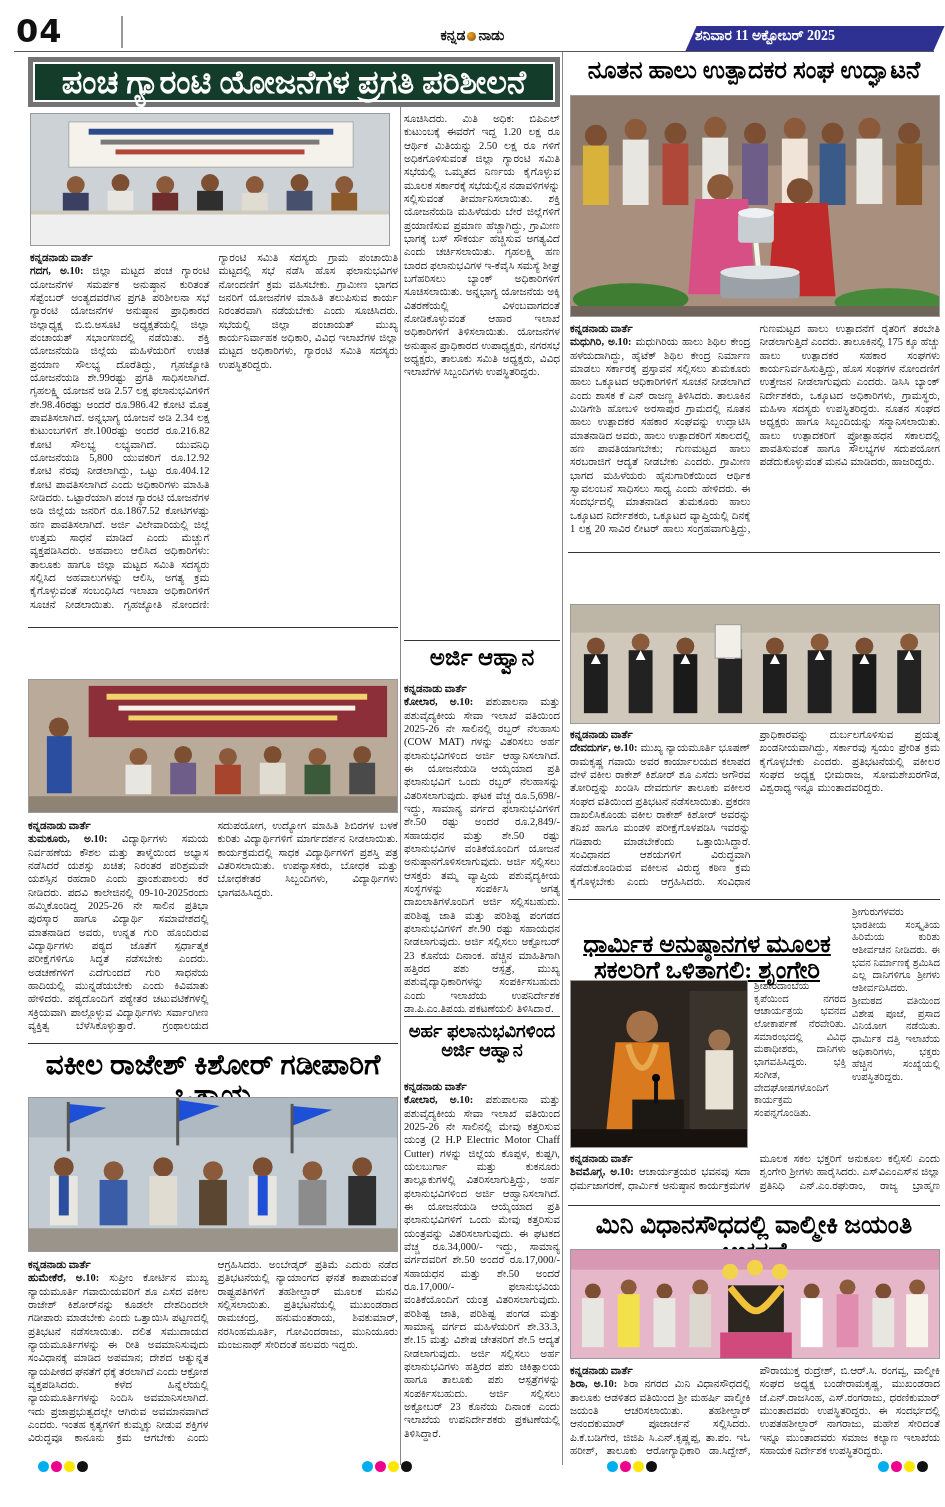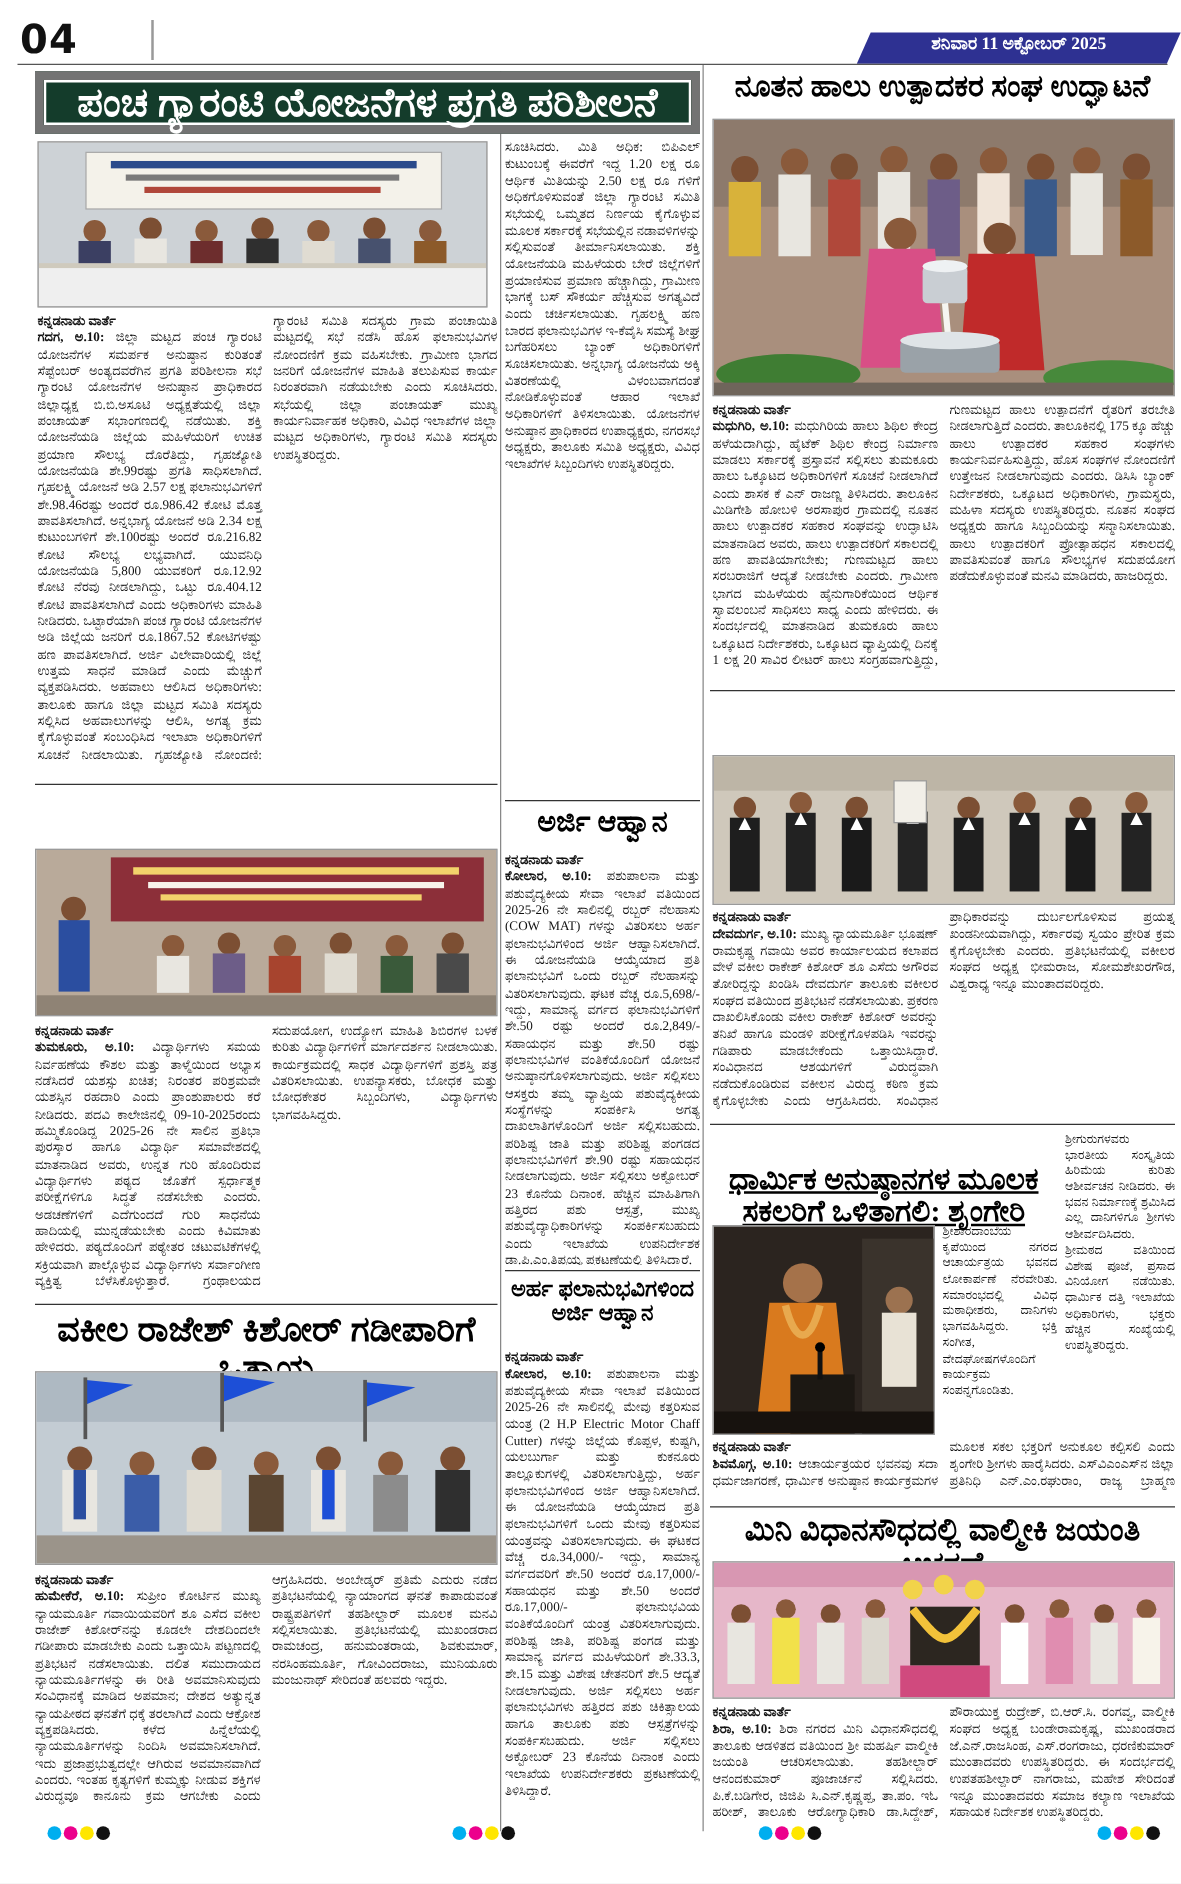--- a/index.html
+++ b/index.html
@@ -13,33 +13,33 @@
   
   .pageno { position:absolute; left:16px; top:12px; font-size:32px; font-weight:bold;
             font-family:"DejaVu Sans", sans-serif; letter-spacing:1px; }
   .hdr-vline { position:absolute; left:121px; top:16px; width:2px; height:32px; background:#999; }
   .masthead { position:absolute; left:0; top:28px; width:100%; text-align:center;
               font-size:14px; font-weight:bold; }
   .masthead .logo-dot { display:inline-block; width:9px; height:9px; border-radius:50%;
               background:radial-gradient(circle at 35% 35%, #f5a623, #7a4a12); vertical-align:middle; margin:0 2px; }
   .ribbon { position:absolute; right:6px; top:26px; width:248px; height:25px;
             background:#2e3192; transform:skewX(-24deg); }
-  .ribbon-text { position:absolute; right:10px; top:28px; width:240px; text-align:center;
+  .ribbon-text { position:absolute; right:10px; top:28px; width:240px; 
             color:#fff; font-size:14px; font-weight:bold; }
   .hdr-rule { position:absolute; left:14px; top:51px; width:920px; height:1px; background:#555; }
 
   
   .vrule { position:absolute; width:1px; background:#888; }
   .hrule { position:absolute; height:1px; background:#333; }
 
   
   .headline { position:absolute; font-weight:bold; text-align:center; line-height:1.08; color:#000; }
   .green-banner {
     position:absolute; left:28px; top:57px; width:532px; height:50px;
-    background:#143c2b; border:7px solid #737373; box-shadow:inset 0 0 0 2px #fff;
+    background:#143c2b; border:5px solid #737373; box-shadow:inset 0 0 0 2px #fff;
     color:#fff; font-size:32px; font-weight:bold; text-align:center;
     display:flex; align-items:center; justify-content:center;
   }
   
   .art { position:absolute; font-size:10.5px; line-height:1.27; text-align:justify;
          overflow:hidden; column-fill:auto; }
   .two-col { column-count:2; column-gap:9px; }
   .agency { font-weight:bold; display:block; }
   .cd { font-weight:bold; }
 
@@ -53,20 +53,23 @@
   .dot.c { background:#00aeef; } .dot.m { background:#ec008c; }
   .dot.y { background:#ffe600; } .dot.k { background:#111; }
 </style>
 </head>
 <body>
 
 <div class="page">
 
   <div class="pageno">04</div>
   <div class="hdr-vline"></div>
+  <div class="masthead">
+    <span>ಕನ್ನಡ</span><span class="logo-dot"></span><span>ನಾಡು</span>
+  </div>
   <div class="ribbon"></div>
   <div class="ribbon-text">ಶನಿವಾರ 11 ಅಕ್ಟೋಬರ್ 2025</div>
   <div class="hdr-rule"></div>
 
   <div class="vrule" style="left:400px; top:57px; height:1408px;"></div>
   <div class="vrule" style="left:562px; top:52px; height:1413px;"></div>
 
   <div class="green-banner">ಪಂಚ ಗ್ಯಾರಂಟಿ ಯೋಜನೆಗಳ ಪ್ರಗತಿ ಪರಿಶೀಲನೆ</div>
 
   <div class="photo" style="left:30px; top:113px; width:360px; height:133px;">

